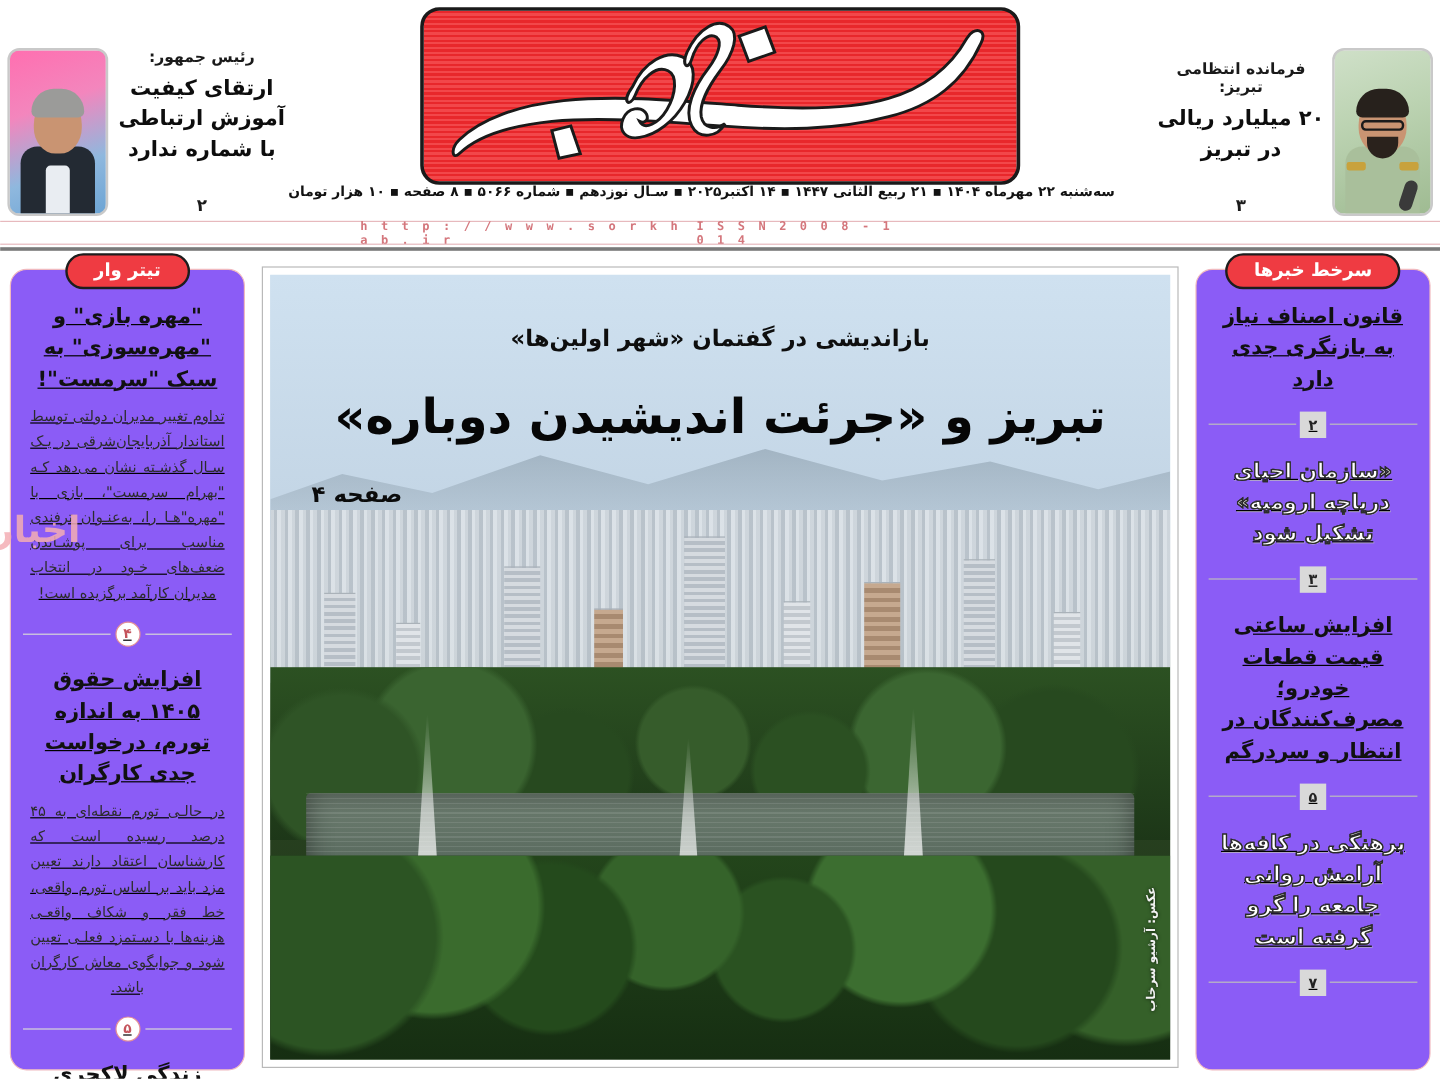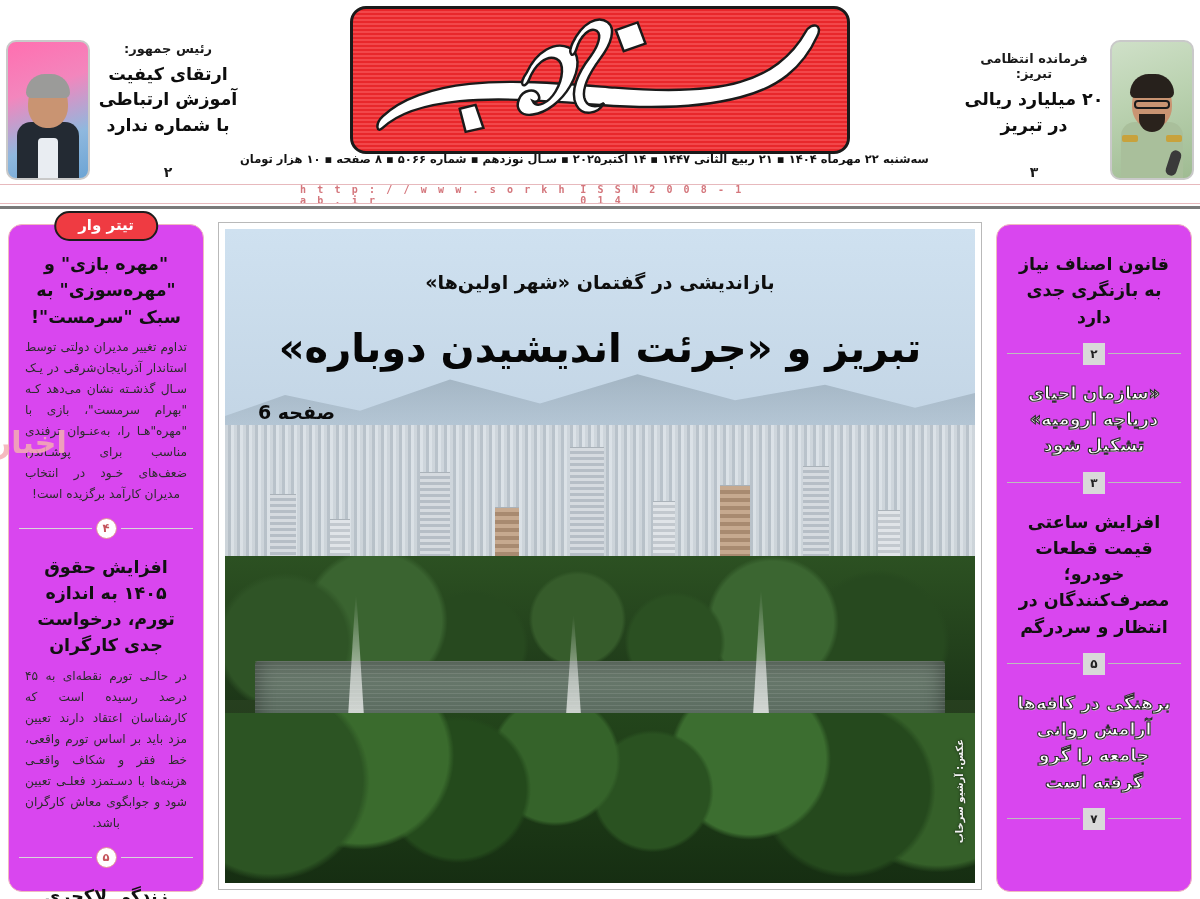--- a/index.html
+++ b/index.html
@@ -174,23 +174,24 @@
     display: flex; flex-direction: row;
   }
   .col-left  { width: 212px; position: relative; padding: 14px 8px 0 8px; }
   .col-mid   { flex: 1 1 auto; position: relative; padding: 0 6px; }
   .col-right { width: 212px; position: relative; padding: 14px 8px 0 8px; }
 
   .panel {
     position: relative;
     border: 1.5px solid #f0b9bf;
     border-radius: 14px;
-    background: #d946ef;
+    background: #8b5cf6;
     height: 668px;
     padding: 22px 10px 10px 10px;
+    text-decoration: underline;
   }
   .panel-tab {
     position: absolute; top: -14px; left: 50%;
     transform: translateX(-50%);
     background: #ef3b42;
     border: 2.5px solid #1d1d1d;
     border-radius: 16px;
     color: #fff; font-weight: bold; font-size: 15px;
     padding: 3px 22px 5px 22px;
     white-space: nowrap;
@@ -453,20 +454,21 @@
     <span>h t t p : / / w w w . s o r k h a b . i r</span>
     <span>I S S N 2 0 0 8  -  1 0 1 4</span>
   </div>
   <div class="rule-pink" style="top:203px;"></div>
   <div class="topbar-dark"></div>
 
   <div class="body-area">
 
     <div class="col-right">
       <div class="panel">
+        <div class="panel-tab">سرخط خبرها</div>
 
         <div class="news-item">
           <div class="news-head">قانون اصناف نیاز به بازنگری جدی دارد</div>
         </div>
         <div class="divider">
           <div class="line"></div>
           <div class="badge-sq">۲</div>
           <div class="line"></div>
         </div>
 
@@ -522,21 +524,21 @@
           <div class="fountain f2"></div>
           <div class="fountain f3"></div>
           <div class="pavilion">
             <div class="dome"></div>
             <div class="arches"></div>
           </div>
           <div class="foretrees"></div>
 
           <div class="photo-kicker">بازاندیشی در گفتمان «شهر اولین‌ها»</div>
           <div class="photo-headline">تبریز و «جرئت اندیشیدن دوباره»</div>
-          <div class="photo-pageref">صفحه 6</div>
+          <div class="photo-pageref">صفحه ۴</div>
           <div class="photo-credit">عکس: آرشیو سرخاب</div>
         </div>
       </div>
     </div>
 
     <div class="col-left">
       <div class="panel">
         <div class="panel-tab">تیتر وار</div>
 
         <div class="news-item">

